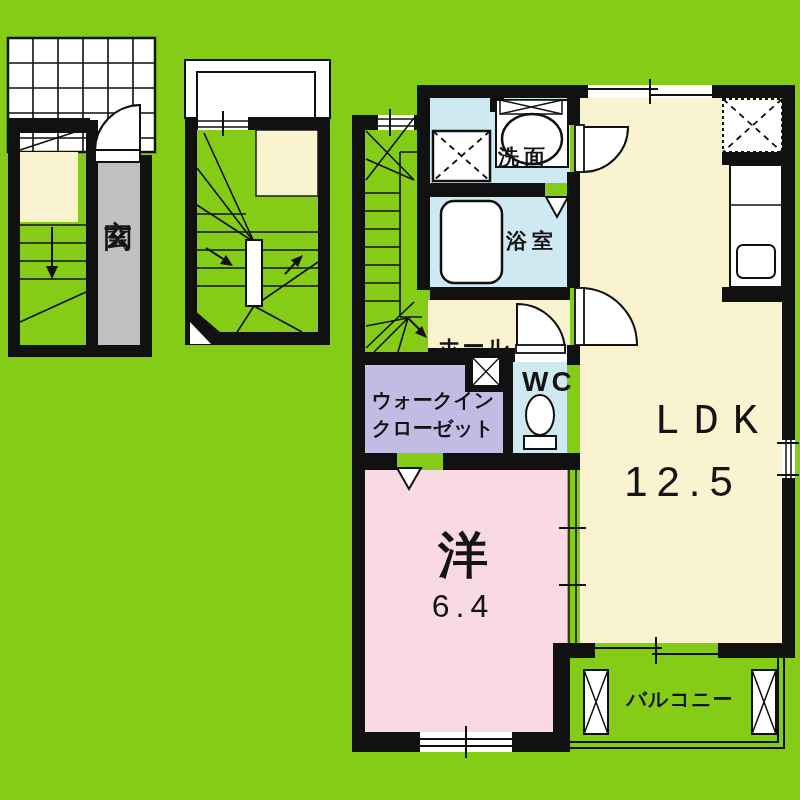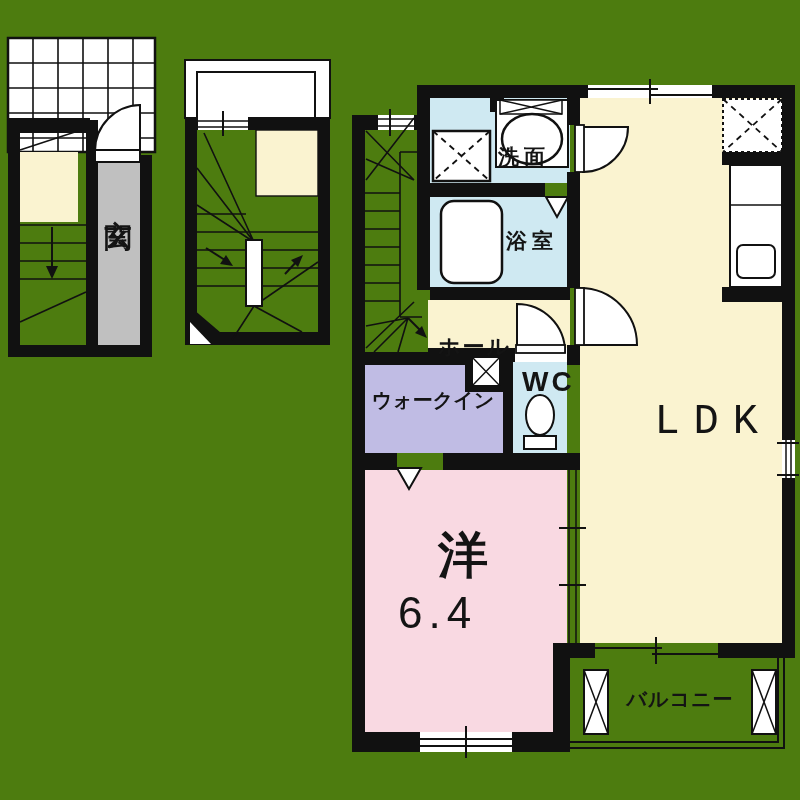--- a/index.html
+++ b/index.html
@@ -1,28 +1,28 @@
 <!DOCTYPE html>
 <html><head>
 <meta charset="utf-8">
 <style>
   html,body{margin:0;padding:0;background:#ffffff;}
   body{font-family:"Liberation Sans","DejaVu Sans",sans-serif;}
-  #canvas{position:relative;width:800px;height:800px;background:#4d7c0f;overflow:hidden;}
+  #canvas{position:relative;width:800px;height:800px;background:#84cc16;overflow:hidden;}
   #linework{position:absolute;left:0;top:0;}
   .lbl{position:absolute;color:#141414;white-space:nowrap;}
   .lbl-senmen{left:498px;top:143px;font-size:21px;letter-spacing:5px;font-weight:bold;}
   .lbl-yokushitsu{left:506px;top:227px;font-size:21px;letter-spacing:5px;font-weight:bold;}
   .lbl-hall{left:438px;top:307px;font-size:22px;letter-spacing:2px;font-weight:bold;margin-top:25px;}
   .lbl-wc{left:522px;top:366px;font-size:28px;letter-spacing:3px;font-weight:bold;}
   .lbl-wic{left:362px;top:386px;width:142px;text-align:center;font-size:20px;line-height:1.4;font-weight:bold;white-space:normal;}
   .lbl-ldk{left:598px;top:398px;width:174px;text-align:right;font-size:42px;letter-spacing:14px;font-family:Liberation Mono, monospace;}
   .lbl-ldk-area{left:590px;top:458px;width:186px;text-align:center;font-size:42px;letter-spacing:9px;}
   .lbl-western{left:410px;top:522px;width:106px;text-align:center;font-size:50px;font-weight:bold;}
-  .lbl-western-area{left:398px;top:588px;width:130px;font-size:44px;letter-spacing:6px;}
+  .lbl-western-area{left:398px;top:588px;width:130px;text-align:center;font-size:32px;letter-spacing:6px;}
   .lbl-balcony{left:610px;top:686px;width:140px;text-align:center;font-size:20px;letter-spacing:1px;font-weight:bold;}
   .lbl-genkan{left:100px;top:198px;font-size:27px;letter-spacing:6px;writing-mode:vertical-rl;text-orientation:upright;font-weight:bold;}
 </style>
 </head>
 <body>
 
 <div id="canvas">
 
 <svg id="linework" width="800" height="800" viewBox="0 0 800 800">
 
@@ -232,18 +232,20 @@
   </g>
 </svg>
 
   <div class="lbl lbl-genkan">玄関</div>
   <div class="lbl lbl-senmen">洗面</div>
   <div class="lbl lbl-yokushitsu">浴室</div>
   <div class="lbl lbl-hall">ホール</div>
   <div class="lbl lbl-wc">WC</div>
   <div class="lbl lbl-wic">
     <span>ウォークイン</span><br>
+    <span>クローゼット</span>
   </div>
   <div class="lbl lbl-ldk">LDK</div>
+  <div class="lbl lbl-ldk-area">12.5</div>
   <div class="lbl lbl-western">洋</div>
   <div class="lbl lbl-western-area">6.4</div>
   <div class="lbl lbl-balcony">バルコニー</div>
 </div>
 
 </body></html>

